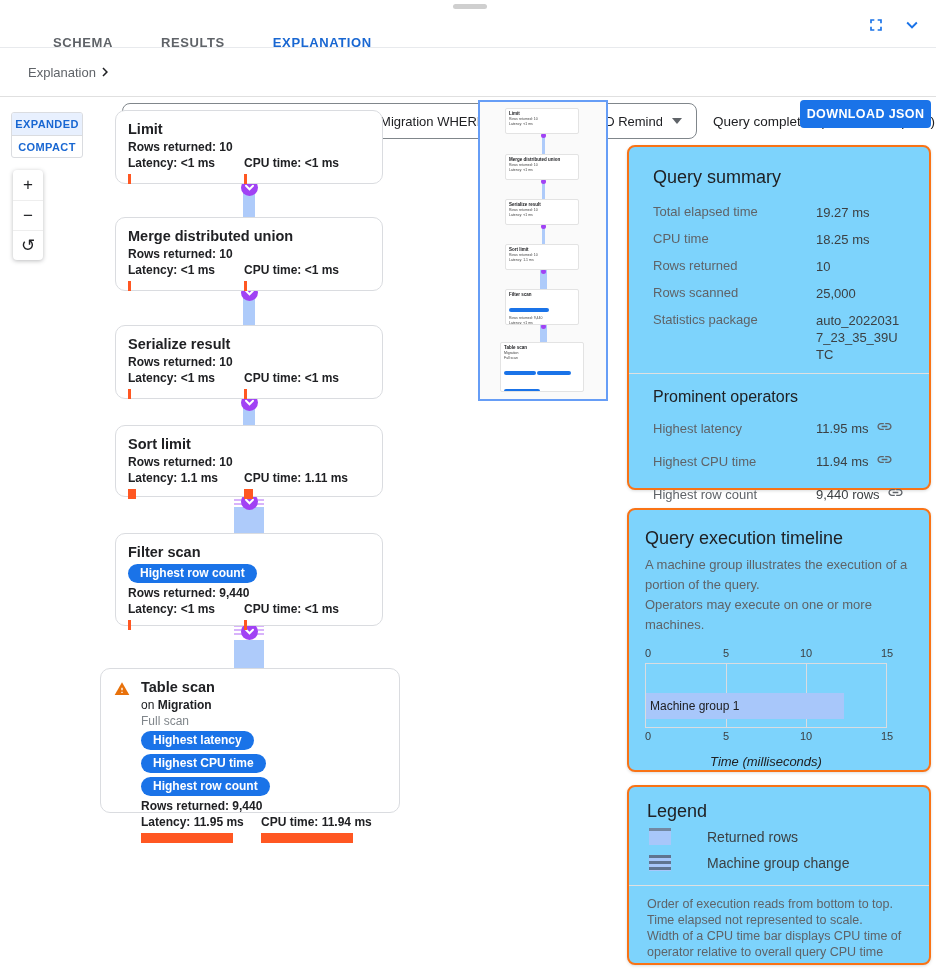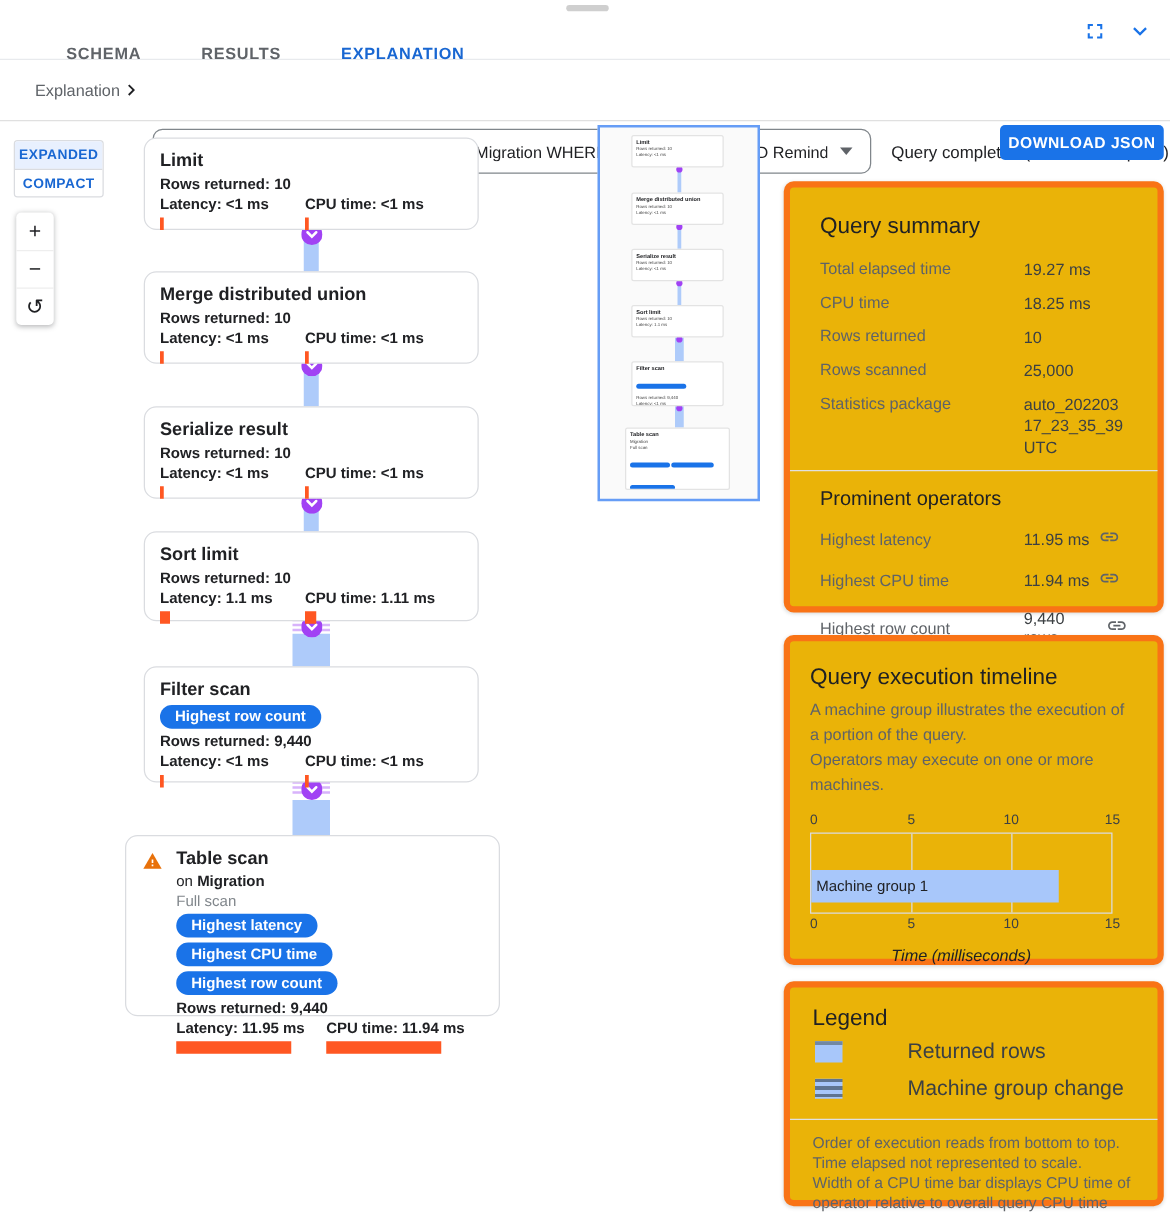--- a/index.html
+++ b/index.html
@@ -76,21 +76,21 @@
   .mini-title { font-size:4.5px; font-weight:bold; color:#202124; line-height:6px; }
   .mini-line { font-size:3.5px; color:#444; line-height:5px; }
   .mini-pill { display:inline-block; height:4px; border-radius:2px; background:#1a73e8; margin:1px 1px 0 0; }
   .mini-conn { position:absolute; background:#aecbfa; }
   .mini-dot { position:absolute; width:5px; height:5px; border-radius:50%; background:#a142f4; }
 
   
   .dl-btn { position:absolute; left:800px; top:100px; width:131px; height:28px; background:#1a73e8;
             color:#fff; font-size:12.5px; font-weight:bold; letter-spacing:.4px; border:none;
             border-radius:4px; cursor:pointer; font-family:inherit; }
-  .card { position:absolute; left:627px; width:304px; background:#eab308; border:5px solid #f97316;
+  .card { position:absolute; left:627px; width:304px; background:#7dd3fc; border:2px solid #f97316;
           border-radius:8px; box-shadow:0 1px 3px rgba(60,64,67,.18); }
   .card-title { font-size:18px; color:#202124; }
   .kv-row { display:flex; margin-bottom:10px; }
   .kv-label { width:163px; font-size:13px; color:#5f6368; flex-shrink:0; }
   .kv-value { font-size:13px; color:#3c4043; word-break:break-all; line-height:17px; }
   .divider { border-top:1px solid #e0e0e0; }
   .op-row { display:flex; align-items:center; margin-bottom:13px; }
   .op-value { display:flex; align-items:center; gap:7px; font-size:13px; color:#3c4043; }
 
   
@@ -103,21 +103,21 @@
   .tl-grid { position:absolute; top:0; bottom:0; width:1px; background:#dadce0; }
   .tl-bar { position:absolute; left:0; top:5px; height:26px; background:#a8c7fa;
             font-size:12px; color:#202124; line-height:26px; padding-left:4px; white-space:nowrap; }
   .tl-xlabel { margin-top:10px; text-align:center; font-size:13px; font-style:italic; color:#202124; }
 
   
   .lg-row { display:flex; align-items:center; margin-top:10px; }
   .lg-swatch { width:22px; height:17px; background:#a8c7fa; border-top:3px solid #7288a3; margin-left:2px; }
   .lg-stripes { width:22px; height:16px; margin-left:2px;
                 background:repeating-linear-gradient(#5f7490 0 3px,#a8c7fa 3px 6px); }
-  .lg-label { font-size:17px; color:#3c4043; margin-left:52px; }
+  .lg-label { font-size:14px; color:#3c4043; margin-left:36px; }
   .lg-note { font-size:12.5px; color:#5f6368; line-height:16px; }
 </style>
 </head>
 <body>
 
 <div class="page">
 
   <div class="tabbar">
     <div class="drag-pill"></div>
     <div class="tabs">

